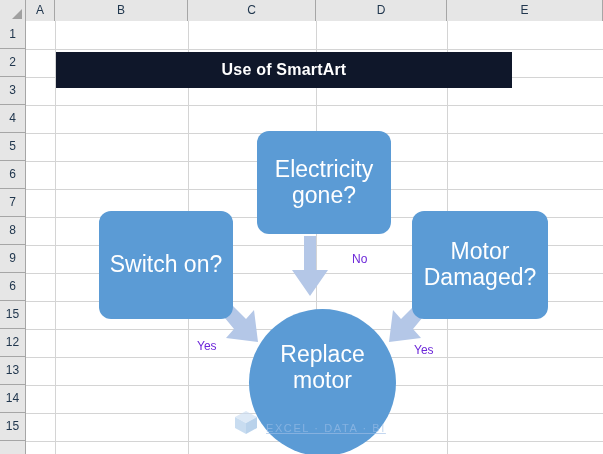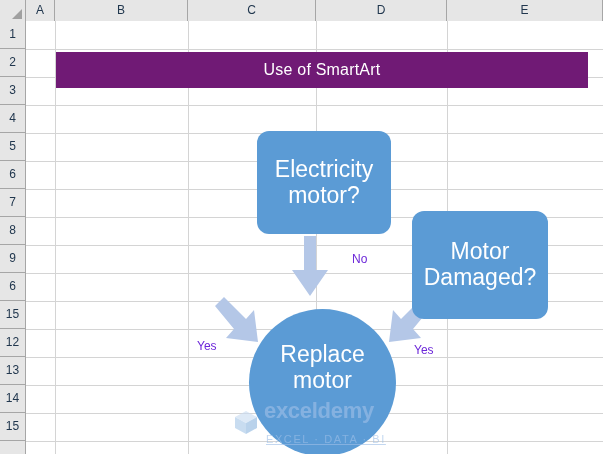--- a/index.html
+++ b/index.html
@@ -97,26 +97,26 @@
     width: 577px;
     height: 1px;
     background: #d4d4d4;
   }
 
   
   #title-banner {
     position: absolute;
     left: 56px;
     top: 52px;
-    width: 532px;
+    width: 456px;
     height: 36px;
-    background: #701a75;
+    background: #0f172a;
     color: #ffffff;
     font-size: 16px;
-    font-weight: normal;
+    font-weight: bold;
     display: flex;
     align-items: center;
     justify-content: center;
     letter-spacing: 0.2px;
   }
 
   
   #smartart {
     position: absolute;
     left: 0; top: 0;
@@ -277,32 +277,32 @@
   </svg>
 
   <svg class="arrow-svg" id="arrow-left" width="56" height="56" viewBox="0 0 56 56">
     <polygon points="2,12 11,3 33,25 41,16 45,48 13,44 21,35" fill="#b4c7e7"></polygon>
   </svg>
 
   <svg class="arrow-svg" id="arrow-right" width="56" height="56" viewBox="0 0 56 56">
     <polygon points="54,12 45,3 23,25 15,16 11,48 43,44 35,35" fill="#b4c7e7"></polygon>
   </svg>
 
-  <div class="sa-box" id="box-electricity">Electricity motor?</div>
+  <div class="sa-box" id="box-electricity">Electricity gone?</div>
+  <div class="sa-box" id="box-switch">Switch on?</div>
   <div class="sa-box" id="box-motor">Motor Damaged?</div>
   <div class="sa-circle" id="circle-replace">Replace motor</div>
 
   <div class="sa-label" id="label-no">No</div>
   <div class="sa-label" id="label-yes-left">Yes</div>
   <div class="sa-label" id="label-yes-right">Yes</div>
 </div>
 
 <div id="watermark">
   <svg id="wm-cube" width="28" height="28" viewBox="0 0 28 28">
     <polygon points="14,3 25,9 14,15 3,9" fill="#c9dcf2"></polygon>
     <polygon points="3,9 14,15 14,26 3,20" fill="#a8c8e8"></polygon>
     <polygon points="25,9 25,20 14,26 14,15" fill="#8fb8e0"></polygon>
   </svg>
   <div id="wm-text">
-    <span id="wm-name">exceldemy</span>
     <span id="wm-tag">EXCEL · DATA · BI</span>
   </div>
 </div>
 
 </body></html>

